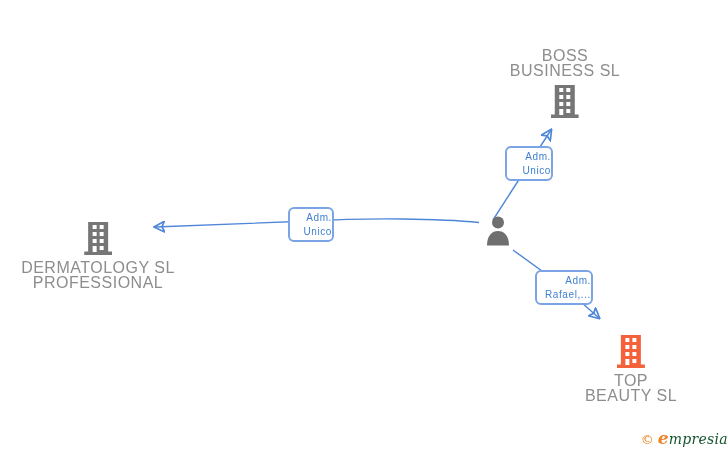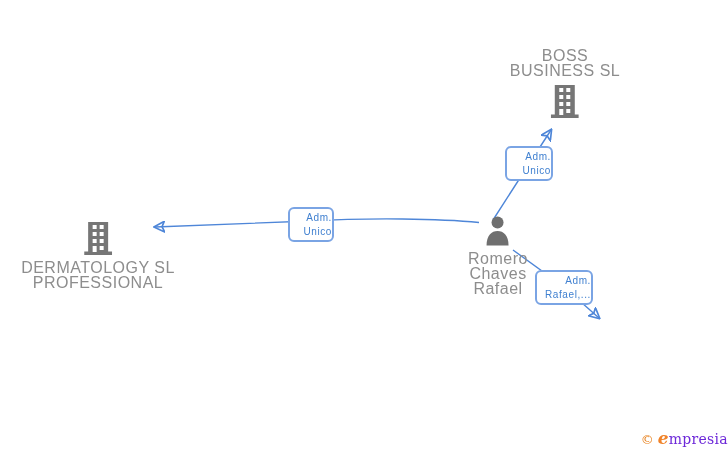--- a/index.html
+++ b/index.html
@@ -27,21 +27,21 @@
     display:flex;flex-direction:column;justify-content:center;align-items:flex-end;
     text-align:center;cursor:pointer;
   }
   .logo{
     position:absolute;left:646px;top:428px;width:82px;height:20px;
     display:flex;align-items:baseline;justify-content:flex-end;
     font-family:"DejaVu Serif",serif;white-space:nowrap;
   }
   .logo .copyright{color:#E8821E;font-size:13px;margin-right:4px;font-family:"DejaVu Sans",sans-serif;}
   .logo .brand-e{color:#F08228;font-size:17px;font-style:italic;font-weight:bold;}
-  .logo .brand-rest{color:#6d28d9;font-size:14px;letter-spacing:0.3px;}
+  .logo .brand-rest{color:#14532d;font-size:14px;font-style:italic;letter-spacing:0.3px;}
 </style>
 </head>
 <body>
 
 <div class="canvas">
 
   <svg class="edges" viewBox="0 0 728 450" xmlns="http://www.w3.org/2000/svg">
     <defs>
       <marker id="arrow" viewBox="0 0 10 10" refX="8.5" refY="5" markerWidth="8.5" markerHeight="8.5" orient="auto">
         <path d="M0.5,0.5 L9.5,5 L0.5,9.5 L2.6,5 Z" fill="#4E86D8" stroke="none"></path>
@@ -91,33 +91,50 @@
             <rect x="15.5" y="24" width="4" height="4"></rect>
         </g>
       </svg>
     </span>
     <div class="node-label gap-above">
       <div>DERMATOLOGY SL</div>
       <div>PROFESSIONAL</div>
     </div>
   </div>
 
+  <div class="node" style="left:631px;top:335px;">
+    <span class="icon-wrap">
+      <svg width="28" height="33" viewBox="0 0 28 33">
+        <rect x="4" y="0" width="20" height="30" fill="#F4623C"></rect>
+        <rect x="0" y="29.5" width="28" height="3.5" fill="#F4623C"></rect>
+        <g fill="#ffffff">
+          <rect x="8.5" y="3" width="4" height="4"></rect>
+            <rect x="15.5" y="3" width="4" height="4"></rect>
+          <rect x="8.5" y="10" width="4" height="4"></rect>
+            <rect x="15.5" y="10" width="4" height="4"></rect>
+          <rect x="8.5" y="17" width="4" height="4"></rect>
+            <rect x="15.5" y="17" width="4" height="4"></rect>
+          <rect x="8.5" y="24" width="4" height="6"></rect>
+            <rect x="15.5" y="24" width="4" height="4"></rect>
+        </g>
+      </svg>
+    </span>
+    <div class="node-label gap-above">
+      <div>TOP</div>
+      <div>BEAUTY SL</div>
+    </div>
+  </div>
 
   <div class="node" style="left:498px;top:216px;">
     <span class="icon-wrap">
       <svg width="25" height="30" viewBox="0 0 25 30">
         <circle cx="12.5" cy="6.5" r="6" fill="#6F6F6F"></circle>
         <path d="M1.5,29.5 C1.5,19.5 6.5,15 12.5,15 C18.5,15 23.5,19.5 23.5,29.5 Z" fill="#6F6F6F"></path>
       </svg>
     </span>
-    <div class="node-label gap-above">
-      <div>Romero</div>
-      <div>Chaves</div>
-      <div>Rafael</div>
-    </div>
   </div>
 
   <div class="edge-label" style="left:505px;top:146px;width:48px;height:35px;">
     <div>Adm.</div>
     <div>Unico</div>
   </div>
 
   <div class="edge-label" style="left:288px;top:207px;width:46px;height:35px;">
     <div>Adm.</div>
     <div>Unico</div>

